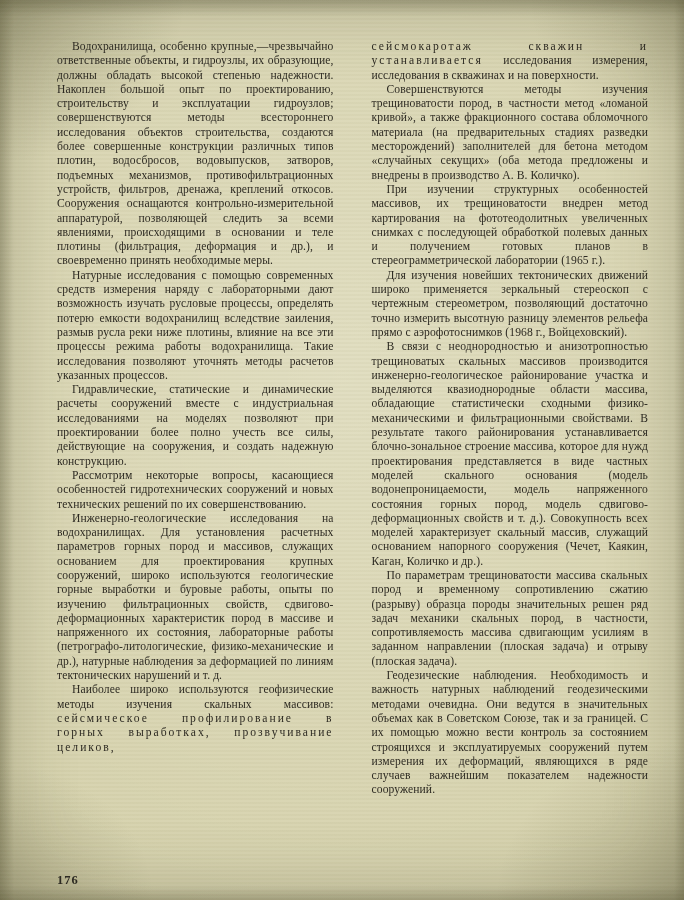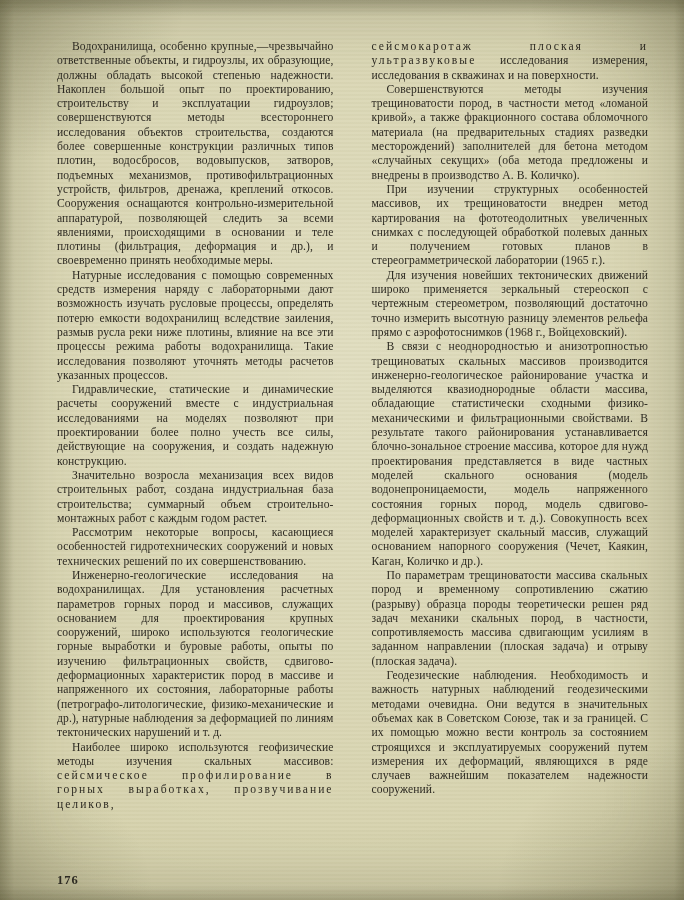--- a/index.html
+++ b/index.html
@@ -65,29 +65,28 @@
 </style>
 </head>
 <body>
 
 <div class="page" style="--paper: #d5d1ab; --ink: #2d2a22;">
   <div class="columns">
     <div class="col">
         <p class="para indent"><span class="seg-normal">Водохранилища, особенно крупные,—чрезвычайно ответственные объекты, и гидроузлы, их образующие, должны обладать высокой степенью надежности. Накоплен большой опыт по проектированию, строительству и эксплуатации гидроузлов; совершенствуются методы всестороннего исследования объектов строительства, создаются более совершенные конструкции различных типов плотин, водосбросов, водовыпусков, затворов, подъемных механизмов, противофильтрационных устройств, фильтров, дренажа, креплений откосов. Сооружения оснащаются контрольно-измерительной аппаратурой, позволяющей следить за всеми явлениями, происходящими в основании и теле плотины (фильтрация, деформация и др.), и своевременно принять необходимые меры.</span></p>
         <p class="para indent"><span class="seg-normal">Натурные исследования с помощью современных средств измерения наряду с лабораторными дают возможность изучать русловые процессы, определять потерю емкости водохранилищ вследствие заиления, размыв русла реки ниже плотины, влияние на все эти процессы режима работы водохранилища. Такие исследования позволяют уточнять методы расчетов указанных процессов.</span></p>
         <p class="para indent"><span class="seg-normal">Гидравлические, статические и динамические расчеты сооружений вместе с индустриальная исследованиями на моделях позволяют при проектировании более полно учесть все силы, действующие на сооружения, и создать надежную конструкцию.</span></p>
-        <p class="para indent"><span class="seg-normal">Значительно возросла механизация всех видов строительных работ, создана индустриальная база строительства; суммарный объем строительно-монтажных работ с каждым годом растет.</span></p>
         <p class="para indent"><span class="seg-normal">Рассмотрим некоторые вопросы, касающиеся особенностей гидротехнических сооружений и новых технических решений по их совершенствованию.</span></p>
         <p class="para indent"><span class="seg-bold">Инженерно-геологические исследования на водохранилищах.</span><span class="seg-normal"> Для установления расчетных параметров горных пород и массивов, служащих основанием для проектирования крупных сооружений, широко используются геологические горные выработки и буровые работы, опыты по изучению фильтрационных свойств, сдвигово-деформационных характеристик пород в массиве и напряженного их состояния, лабораторные работы (петрографо-литологические, физико-механические и др.), натурные наблюдения за деформацией по линиям тектонических нарушений и т. д.</span></p>
         <p class="para indent"><span class="seg-normal">Наиболее широко используются геофизические методы изучения скальных массивов: </span><span class="seg-spaced">сейсмическое профилирование в горных выработках, прозвучивание целиков,</span></p>
       </div>
     <div class="col">
-        <p class="para"><span class="seg-spaced">сейсмокаротаж плоская и ультразвуковые</span><span class="seg-normal"> исследования измерения, исследования в скважинах и на поверхности.</span></p>
+        <p class="para"><span class="seg-spaced">сейсмокаротаж скважин и устанавливается</span><span class="seg-normal"> исследования измерения, исследования в скважинах и на поверхности.</span></p>
         <p class="para indent"><span class="seg-normal">Совершенствуются методы изучения трещиноватости пород, в частности метод «ломаной кривой», а также фракционного состава обломочного материала (на предварительных стадиях разведки месторождений) заполнителей для бетона методом «случайных секущих» (оба метода предложены и внедрены в производство А. В. Количко).</span></p>
         <p class="para indent"><span class="seg-normal">При изучении структурных особенностей массивов, их трещиноватости внедрен метод картирования на фототеодолитных увеличенных снимках с последующей обработкой полевых данных и получением готовых планов в стереограмметрической лаборатории (1965 г.).</span></p>
         <p class="para indent"><span class="seg-normal">Для изучения новейших тектонических движений широко применяется зеркальный стереоскоп с чертежным стереометром, позволяющий достаточно точно измерить высотную разницу элементов рельефа прямо с аэрофотоснимков (1968 г., Войцеховский).</span></p>
         <p class="para indent"><span class="seg-normal">В связи с неоднородностью и анизотропностью трещиноватых скальных массивов производится инженерно-геологическое районирование участка и выделяются квазиоднородные области массива, обладающие статистически сходными физико-механическими и фильтрационными свойствами. В результате такого районирования устанавливается блочно-зональное строение массива, которое для нужд проектирования представляется в виде частных моделей скального основания (модель водонепроницаемости, модель напряженного состояния горных пород, модель сдвигово-деформационных свойств и т. д.). Совокупность всех моделей характеризует скальный массив, служащий основанием напорного сооружения (Чечет, Каякин, Каган, Количко и др.).</span></p>
-        <p class="para indent"><span class="seg-normal">По параметрам трещиноватости массива скальных пород и временному сопротивлению сжатию (разрыву) образца породы теоретически решен ряд задач механики скальных пород, в частности, сопротивляемость массива сдвигающим усилиям в заданном направлении (плоская задача) и отрыву (плоская задача).</span></p>
+        <p class="para indent"><span class="seg-normal">По параметрам трещиноватости массива скальных пород и временному сопротивлению сжатию (разрыву) образца породы значительных решен ряд задач механики скальных пород, в частности, сопротивляемость массива сдвигающим усилиям в заданном направлении (плоская задача) и отрыву (плоская задача).</span></p>
         <p class="para indent"><span class="seg-bold">Геодезические наблюдения.</span><span class="seg-normal"> Необходимость и важность натурных наблюдений геодезическими методами очевидна. Они ведутся в значительных объемах как в Советском Союзе, так и за границей. С их помощью можно вести контроль за состоянием строящихся и эксплуатируемых сооружений путем измерения их деформаций, являющихся в ряде случаев важнейшим показателем надежности сооружений.</span></p>
       </div>
   </div>
   <div class="page-number">176</div>
 </div>
 
 </body></html>

